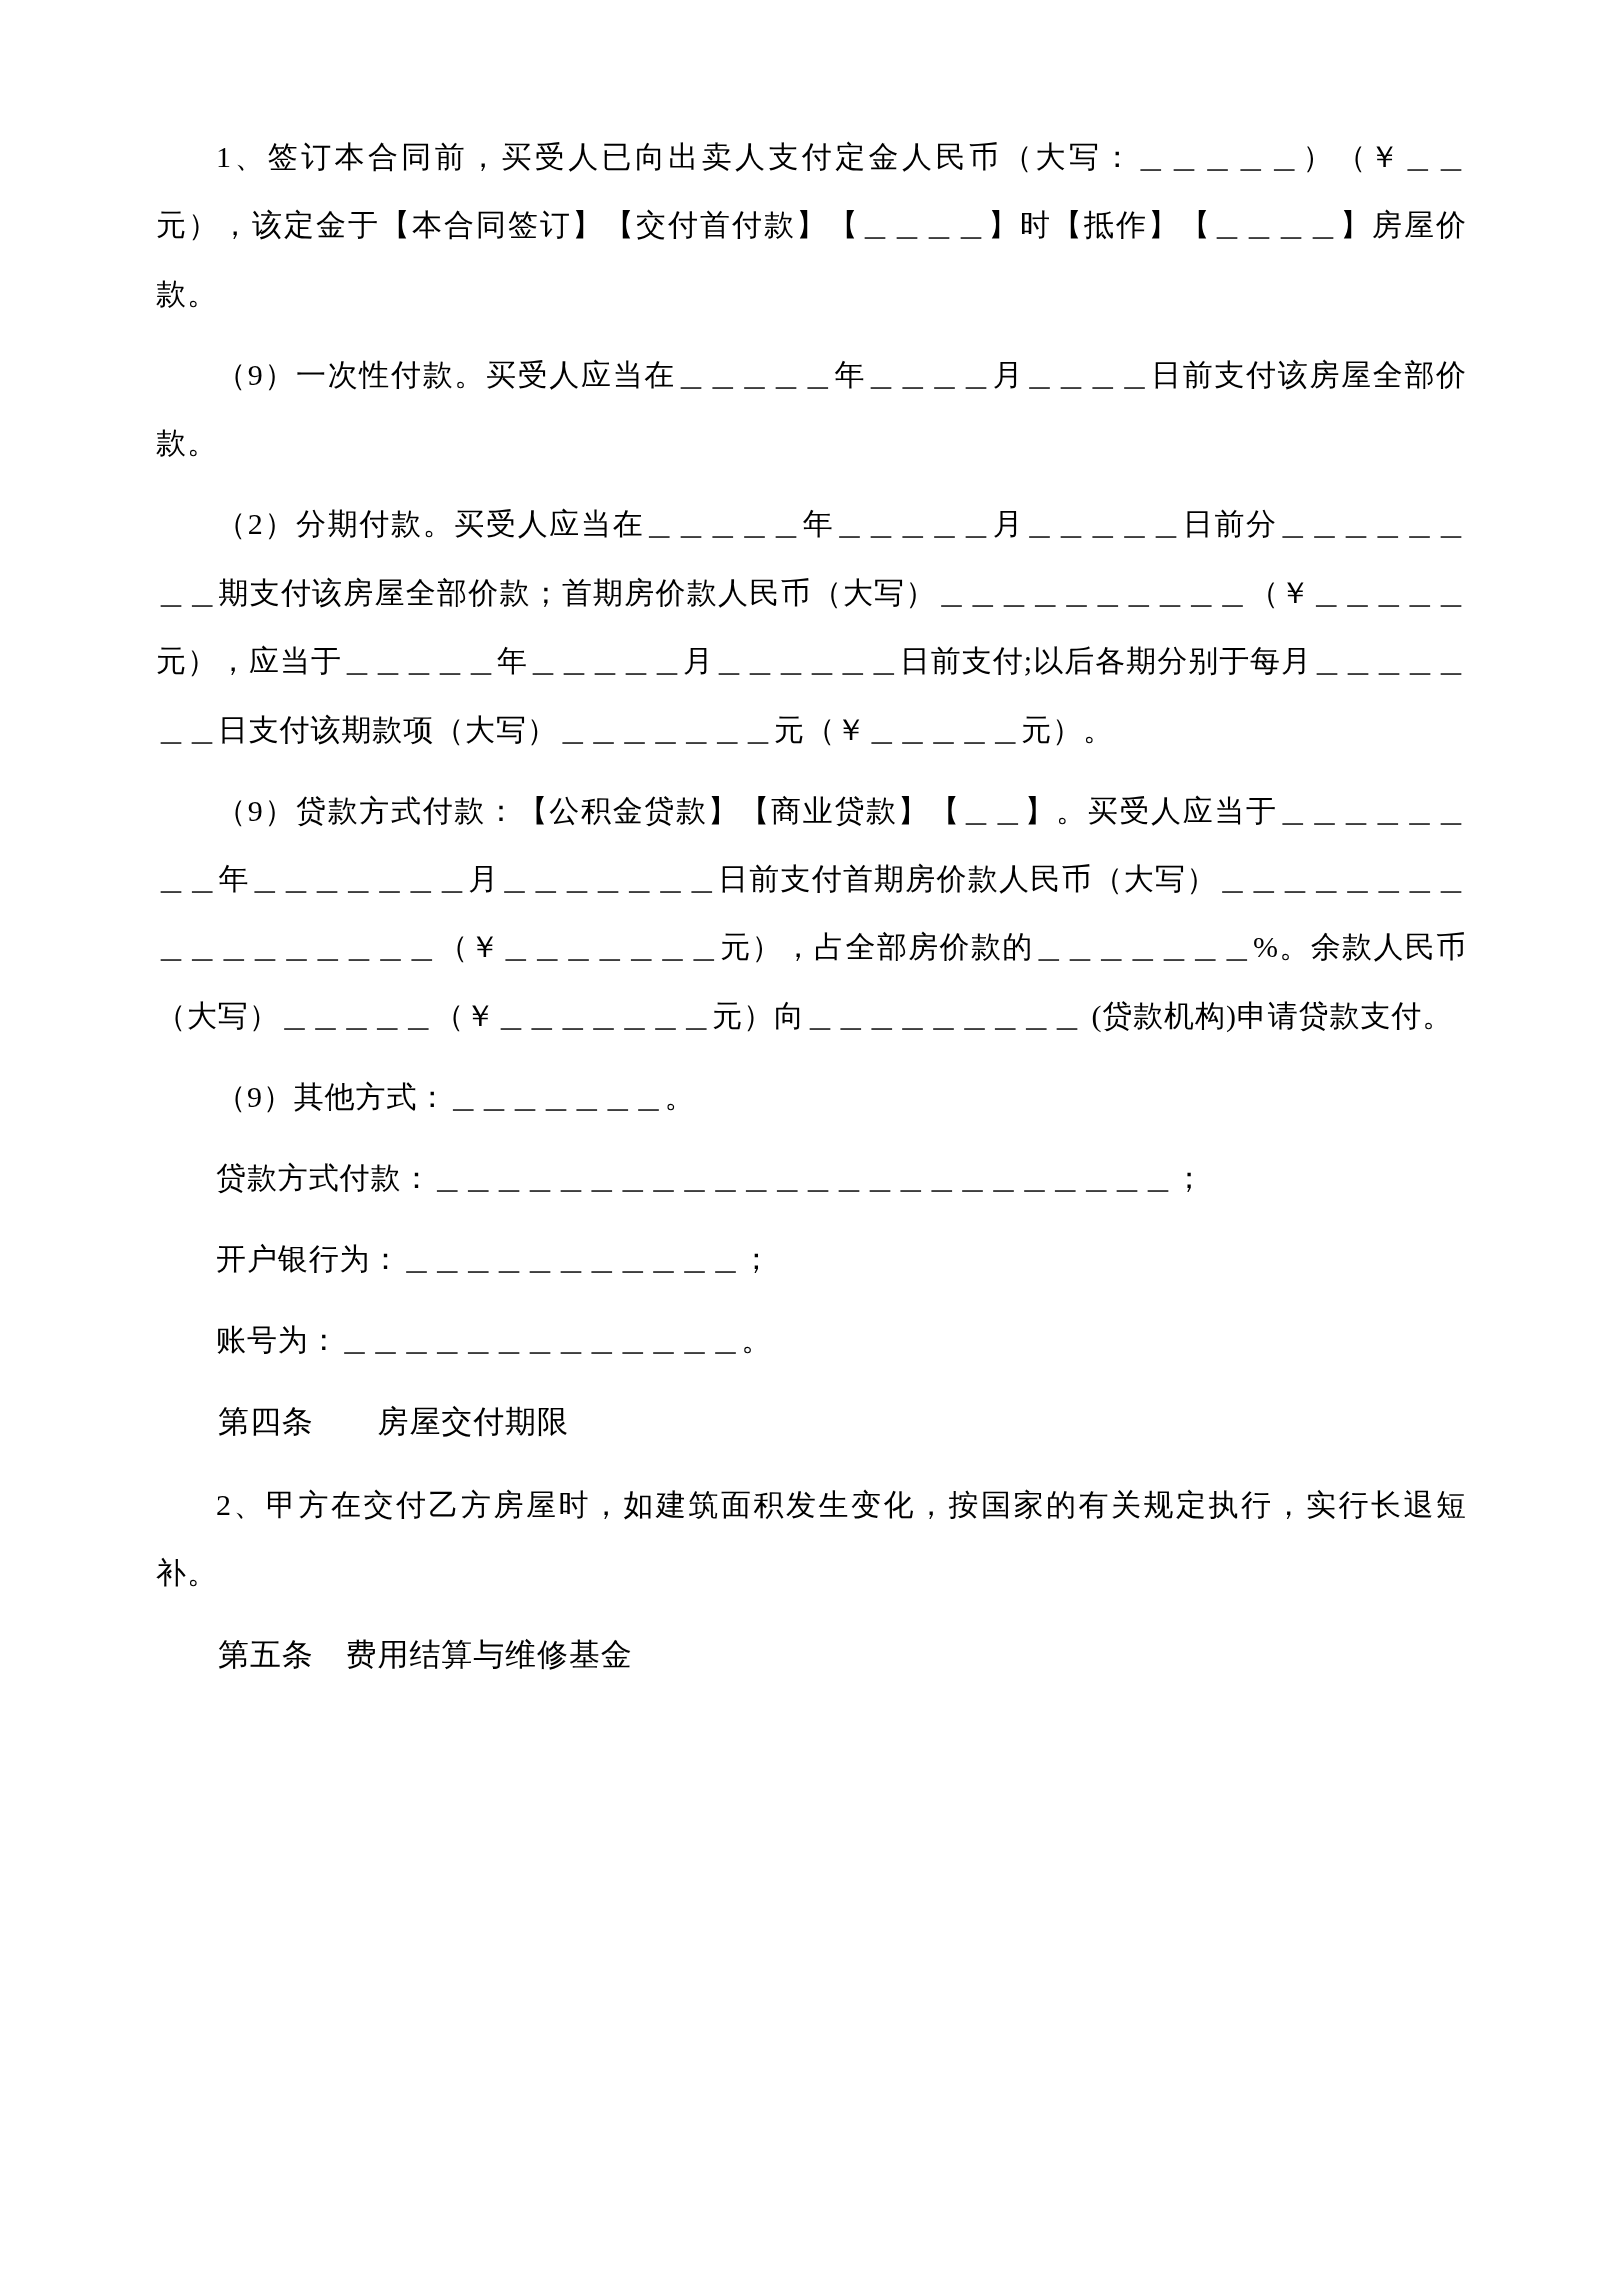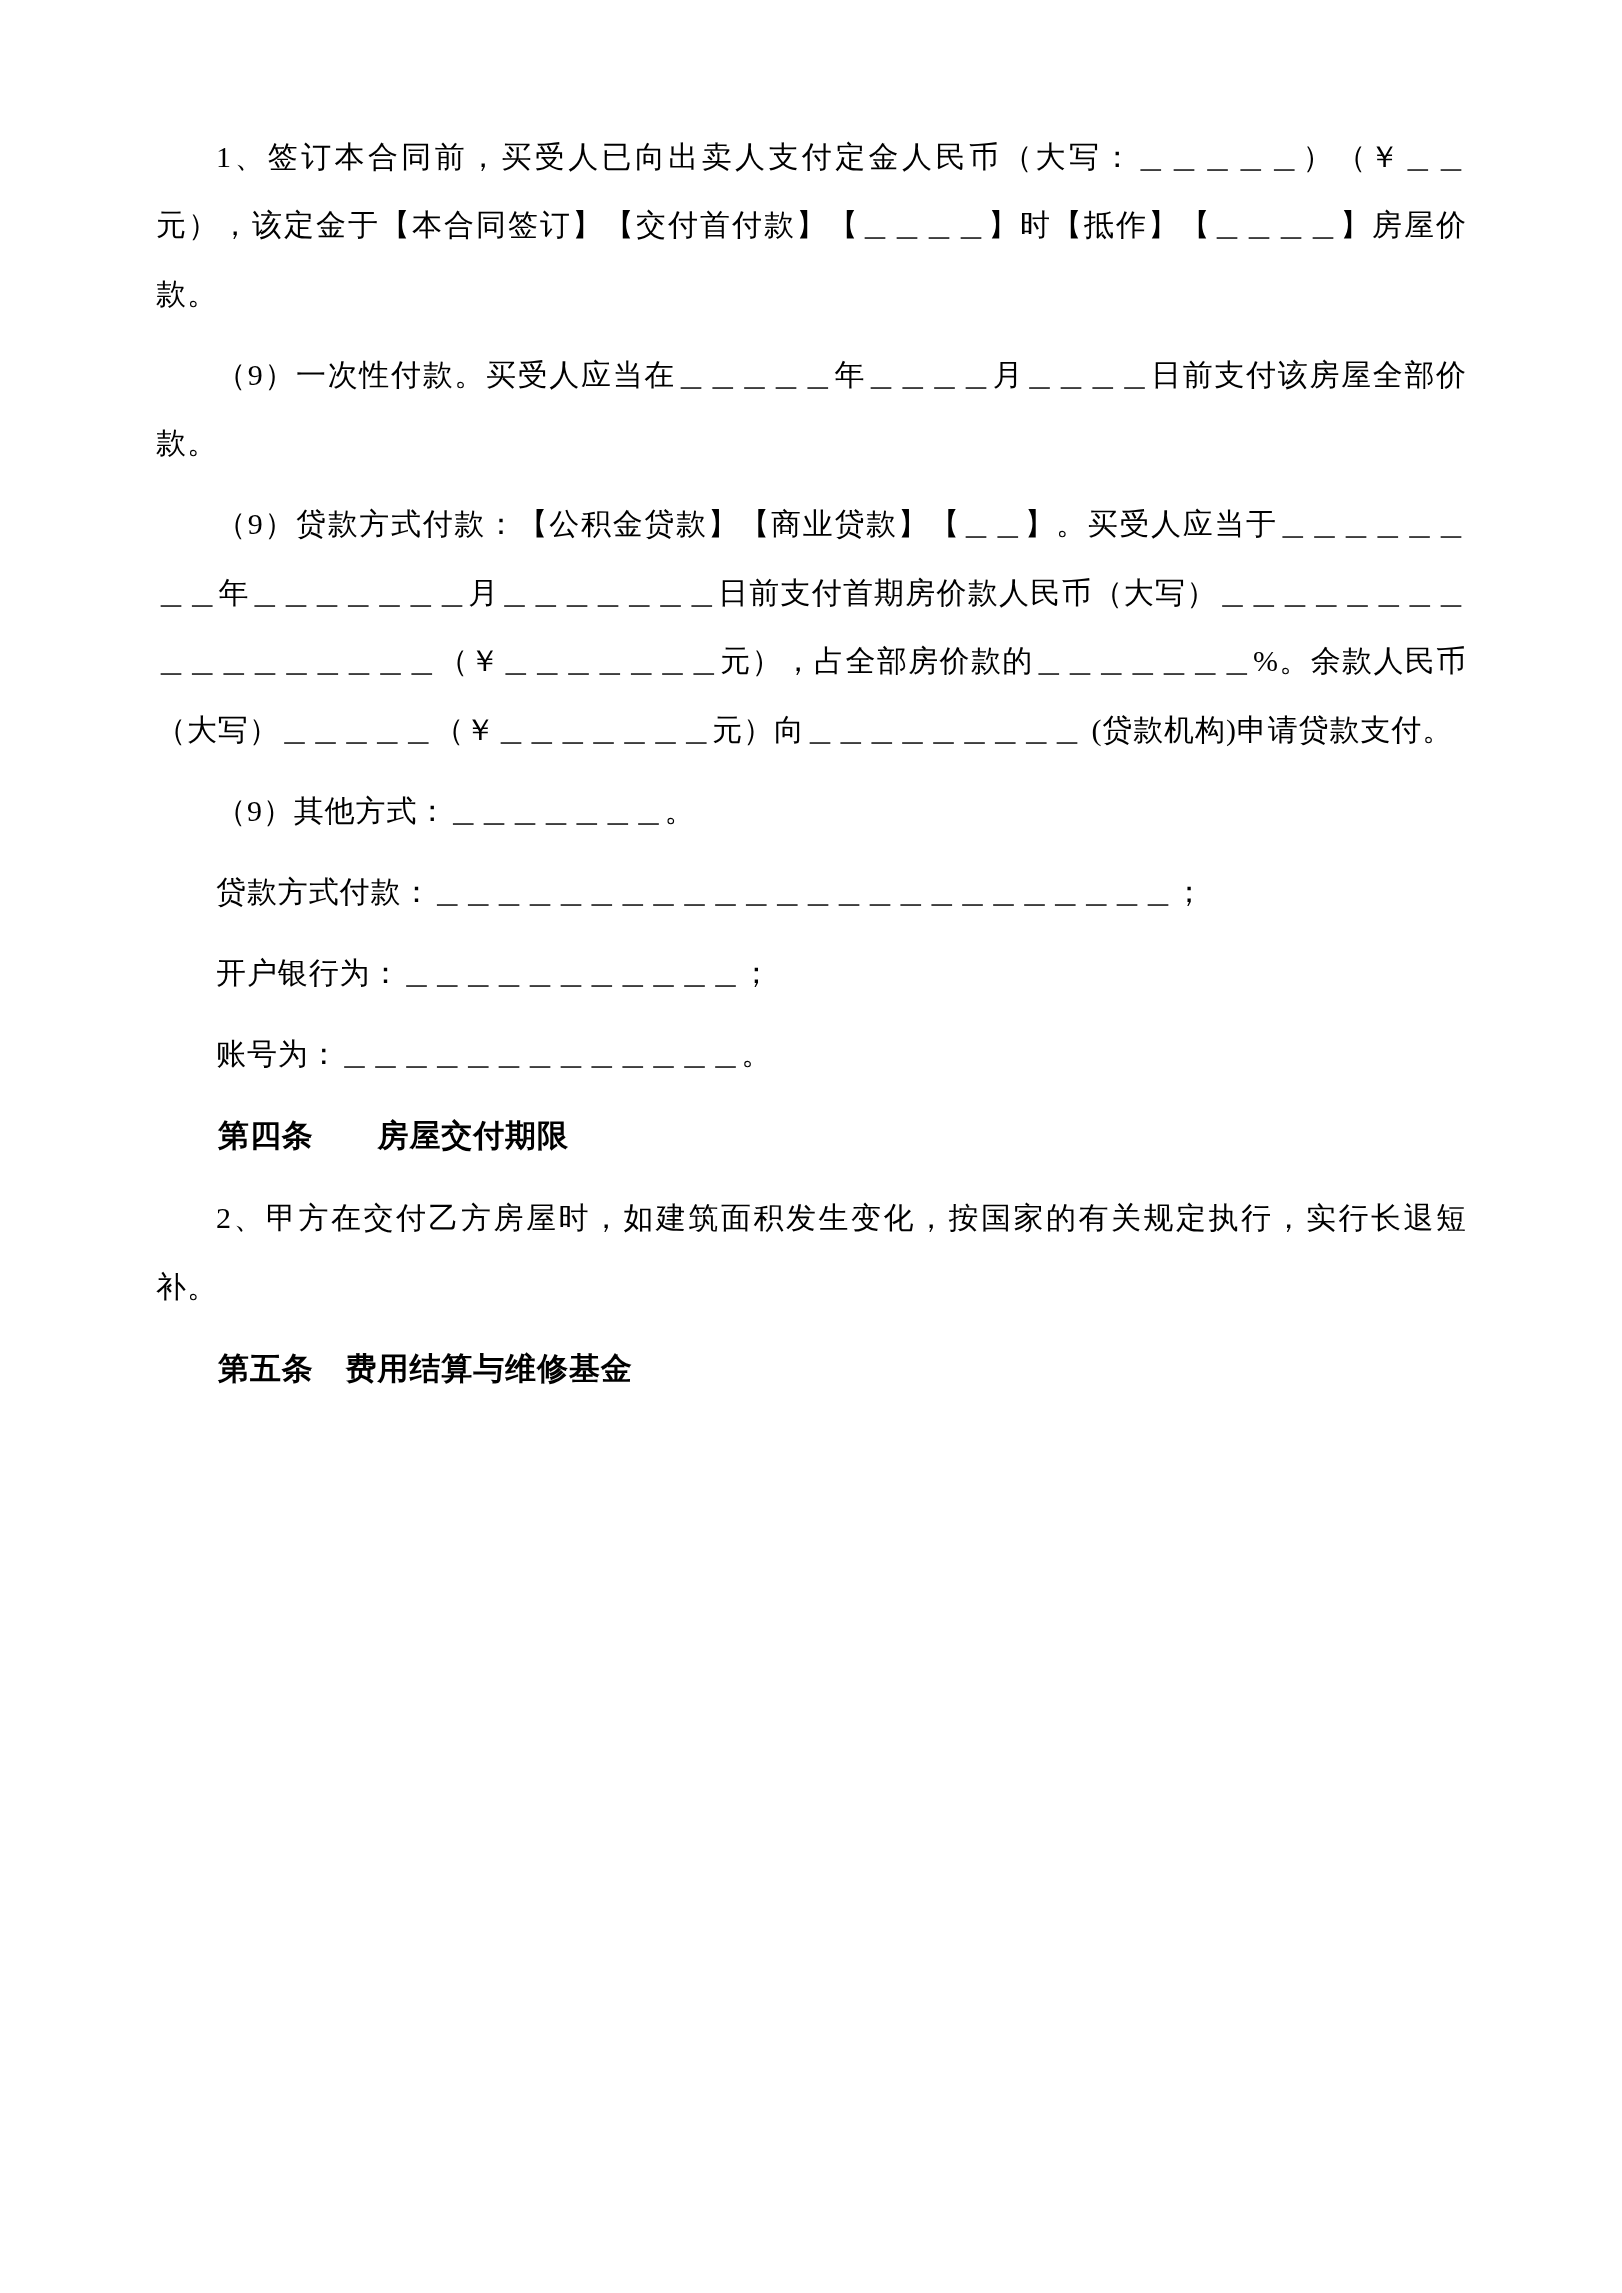--- a/index.html
+++ b/index.html
@@ -24,30 +24,31 @@
     margin: 0 0 12.7px 0;
     line-height: 2.28;
     text-align: justify;
     text-indent: 2em;
     word-break: break-all;
   }
   .heading {
     margin: 9px 0 12.7px 0;
     line-height: 2.28;
     text-indent: 2em;
-    font-weight: bold;
+    font-weight: normal;
     font-size: 31px;
   }
 </style>
 </head>
 <body>
 
 <div class="page">
   <p class="para">1、签订本合同前，买受人已向出卖人支付定金人民币（大写：＿＿＿＿＿）（￥＿＿元），该定金于【本合同签订】【交付首付款】【＿＿＿＿】时【抵作】【＿＿＿＿】房屋价款。</p>
   <p class="para">（9）一次性付款。买受人应当在＿＿＿＿＿年＿＿＿＿月＿＿＿＿日前支付该房屋全部价款。</p>
+  <p class="para">（2）分期付款。买受人应当在＿＿＿＿＿年＿＿＿＿＿月＿＿＿＿＿日前分＿＿＿＿＿＿＿＿期支付该房屋全部价款；首期房价款人民币（大写）＿＿＿＿＿＿＿＿＿＿（￥＿＿＿＿＿元），应当于＿＿＿＿＿年＿＿＿＿＿月＿＿＿＿＿＿日前支付;以后各期分别于每月＿＿＿＿＿＿＿日支付该期款项（大写）＿＿＿＿＿＿＿元（￥＿＿＿＿＿元）。</p>
   <p class="para">（9）贷款方式付款：【公积金贷款】【商业贷款】【＿＿】。买受人应当于＿＿＿＿＿＿＿＿年＿＿＿＿＿＿＿月＿＿＿＿＿＿＿日前支付首期房价款人民币（大写）＿＿＿＿＿＿＿＿＿＿＿＿＿＿＿＿＿（￥＿＿＿＿＿＿＿元），占全部房价款的＿＿＿＿＿＿＿%。余款人民币（大写）＿＿＿＿＿（￥＿＿＿＿＿＿＿元）向＿＿＿＿＿＿＿＿＿ (贷款机构)申请贷款支付。</p>
   <p class="para">（9）其他方式：＿＿＿＿＿＿＿。</p>
   <p class="para">贷款方式付款：＿＿＿＿＿＿＿＿＿＿＿＿＿＿＿＿＿＿＿＿＿＿＿＿；</p>
   <p class="para">开户银行为：＿＿＿＿＿＿＿＿＿＿＿；</p>
   <p class="para">账号为：＿＿＿＿＿＿＿＿＿＿＿＿＿。</p>
   <p class="heading">第四条　　房屋交付期限</p>
   <p class="para">2、甲方在交付乙方房屋时，如建筑面积发生变化，按国家的有关规定执行，实行长退短补。</p>
   <p class="heading">第五条　费用结算与维修基金</p>
 </div>
 

